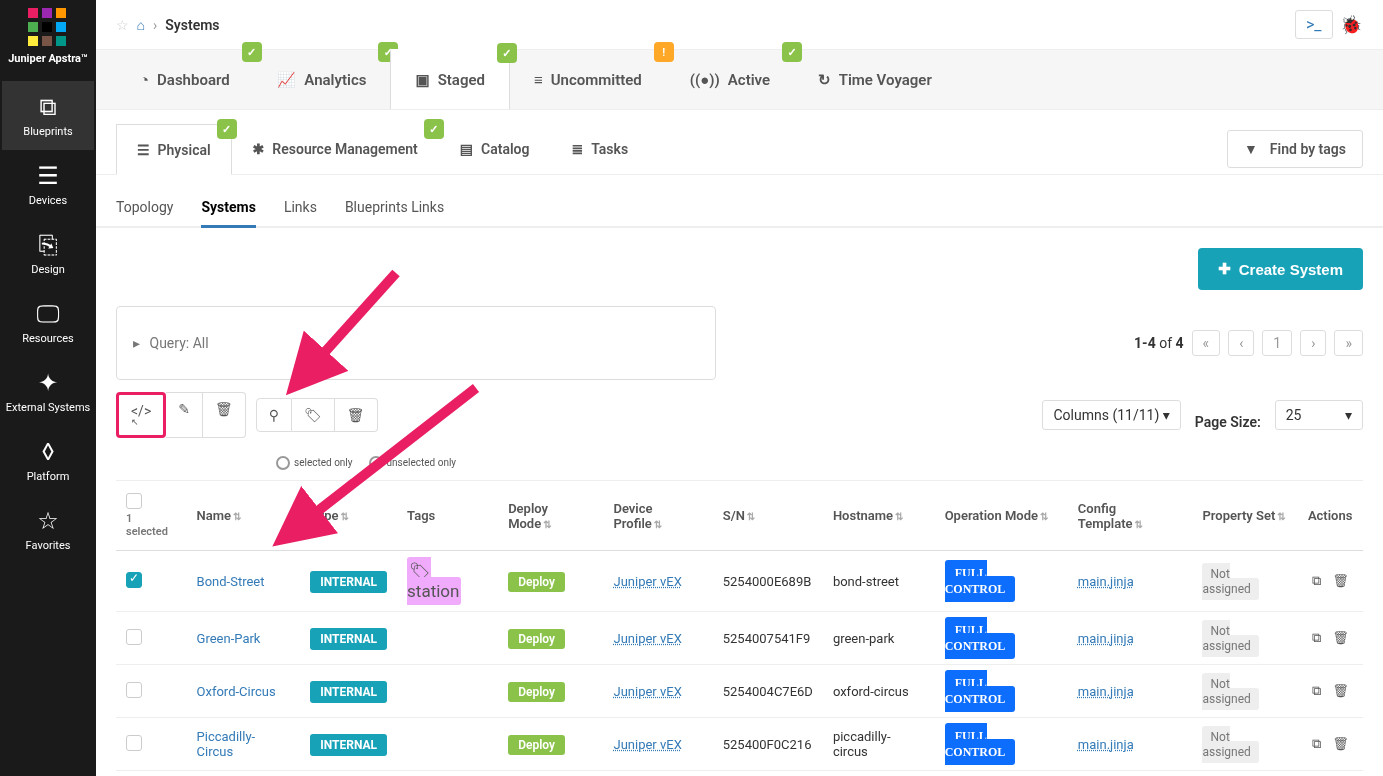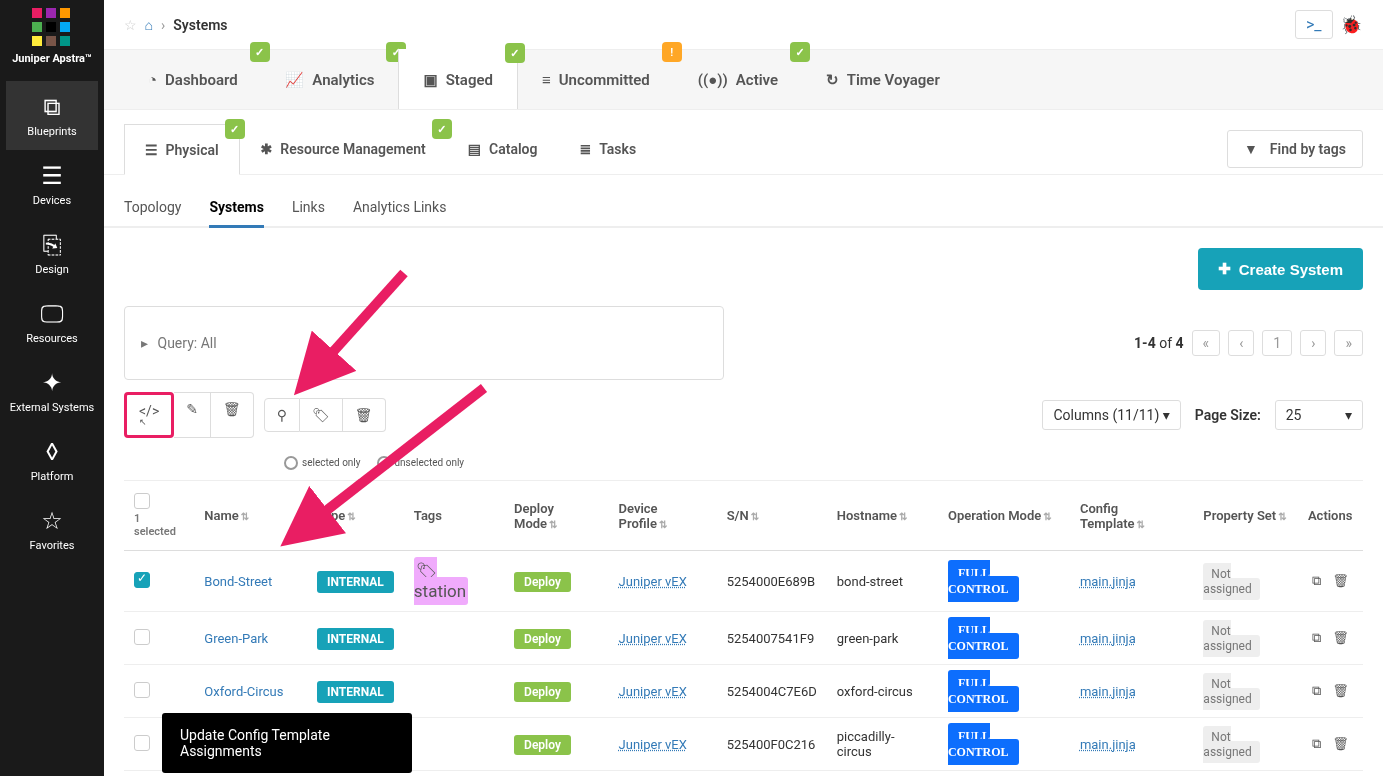--- a/index.html
+++ b/index.html
@@ -1,20 +1,20 @@
 <!DOCTYPE html>
 <html><head>
 <meta charset="utf-8">
 <style>
 * { box-sizing: border-box; margin: 0; padding: 0; }
 body { font-family: -apple-system, BlinkMacSystemFont, "Segoe UI", Roboto, sans-serif; font-size: 14px; color: #333; background: #fff; overflow: hidden; }
 .app { display: flex; height: 776px; width: 1383px; }
 
 
-.sidebar { width: 104px; background: #1a1a1a; color: #fff; display: flex; flex-direction: column; align-items: center; padding-top: 8px; }
+.sidebar { width: 96px; background: #1a1a1a; color: #fff; display: flex; flex-direction: column; align-items: center; padding-top: 8px; }
 .logo { width: 40px; height: 40px; display: grid; grid-template-columns: 1fr 1fr 1fr; gap: 2px; margin-bottom: 4px; }
 .logo span { width: 10px; height: 10px; }
 .brand { font-size: 11px; font-weight: bold; margin-bottom: 16px; }
 .nav-item { width: 100%; text-align: center; padding: 12px 4px; cursor: pointer; font-size: 11px; }
 .nav-item.active { background: #333; }
 .nav-item .icn { font-size: 24px; display: block; margin-bottom: 4px; }
 
 
 .main { flex: 1; display: flex; flex-direction: column; overflow: hidden; }
 
@@ -56,21 +56,21 @@
 .pager { margin-left: auto; display: flex; align-items: center; gap: 8px; }
 .pgbtn { border: 1px solid #ddd; padding: 4px 10px; border-radius: 3px; cursor: pointer; color: #999; background: #fff; }
 
 .bulkrow { display: flex; align-items: center; gap: 10px; margin-bottom: 18px; }
 .bulkgroup { display: flex; }
 .bulkbtn { border: 1px solid #ddd; background: #fff; padding: 8px 12px; cursor: pointer; font-size: 14px; color: #555; }
 .bulkbtn:first-child { border-radius: 4px 0 0 4px; }
 .bulkbtn:last-child { border-radius: 0 4px 4px 0; }
 .bulkbtn + .bulkbtn { border-left: none; }
 .bulkbtn.hot { border: 3px solid #e91e63; border-radius: 4px; }
-.colsrow { margin-left: auto; display: flex; align-items: center; gap: 14px; }
+.colsrow { margin-left: auto; display: flex; align-items: flex-end; gap: 14px; }
 .sel { border: 1px solid #ddd; padding: 6px 10px; border-radius: 3px; cursor: pointer; background: #fff; }
 
 .filterrow { display: flex; align-items: center; gap: 16px; margin-bottom: 10px; font-size: 10px; color: #555; position: relative; }
 .radio { width: 14px; height: 14px; border: 2px solid #999; border-radius: 50%; display: inline-block; vertical-align: middle; margin-right: 4px; }
 
 
 .tooltip { position: absolute; background: #000; color: #fff; padding: 14px 18px; border-radius: 3px; font-size: 14px; width: 250px; left: 58px; top: 485px; z-index: 10; }
 
 
 .arrow { position: absolute; z-index: 9; }
@@ -192,21 +192,21 @@
       <div class="findtags">
         <span>▼</span>
         <span>Find by tags</span>
       </div>
     </div>
 
     <div class="tertabs" id="tertabs">
         <div class="tertab">Topology</div>
         <div class="tertab active">Systems</div>
         <div class="tertab">Links</div>
-        <div class="tertab">Analytics Links</div>
+        <div class="tertab">Blueprints Links</div>
       </div>
 
     <div class="content">
 
       <div class="arrow" style="left:200px;top:45px">
         <svg width="120" height="120">
             <defs>
               <marker id="ah1" markerWidth="6" markerHeight="6" refX="3" refY="3" orient="auto">
                 <polygon points="0,0 6,3 0,6" fill="#e91e63"></polygon>
               </marker>
@@ -261,21 +261,20 @@
           <span class="bulkbtn"><span>🏷</span></span>
           <span class="bulkbtn"><span>🗑</span></span>
         </div>
         <div class="colsrow">
           <span class="sel"><span>Columns (11/11)</span> <span>▾</span></span>
           <span style="font-weight:600">Page Size:</span>
           <span class="sel"><span>25</span> <span style="margin-left:40px">▾</span></span>
         </div>
       </div>
 
-      <div class="tooltip">Update Config Template Assignments</div>
 
       <div class="filterrow" style="margin-left:160px">
         <label><span class="radio"></span><span>selected only</span></label>
         <label><span class="radio"></span><span>unselected only</span></label>
       </div>
 
       <table>
         <thead>
             <tr id="thead-row">
               <th><span class="chk"></span><div class="nselected">1 selected</div></th>

